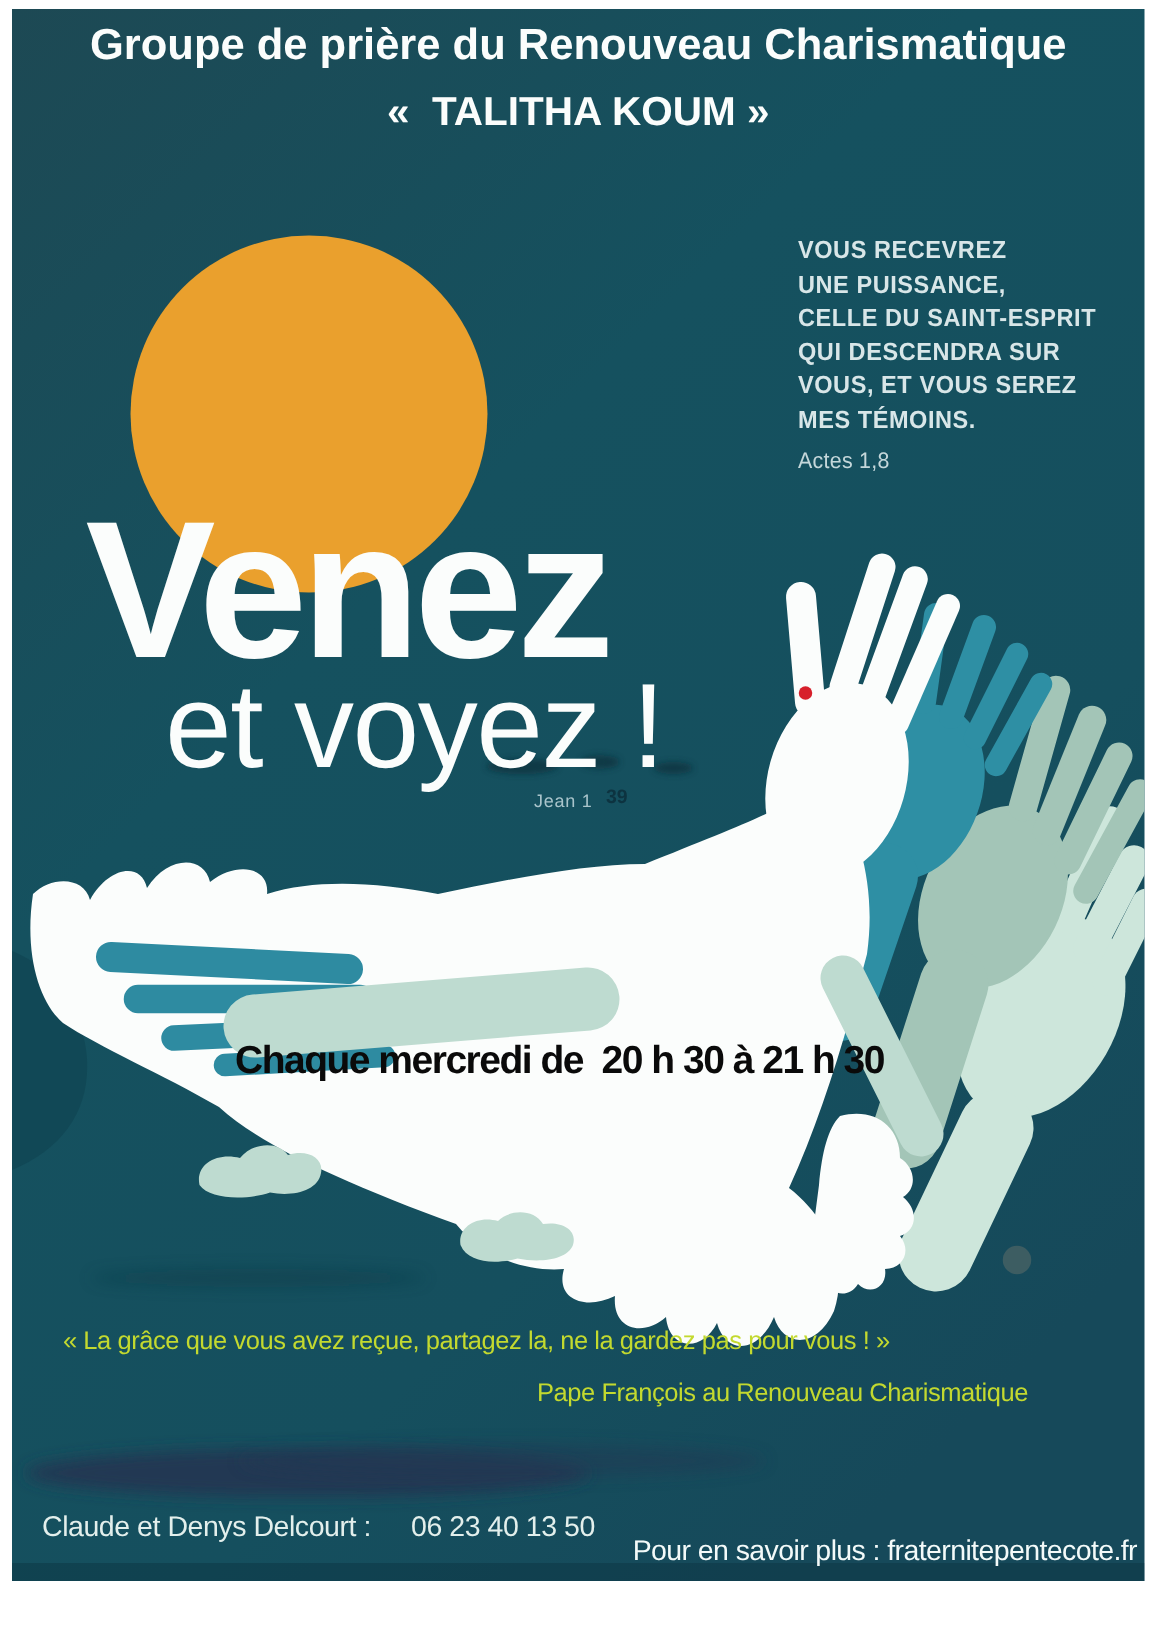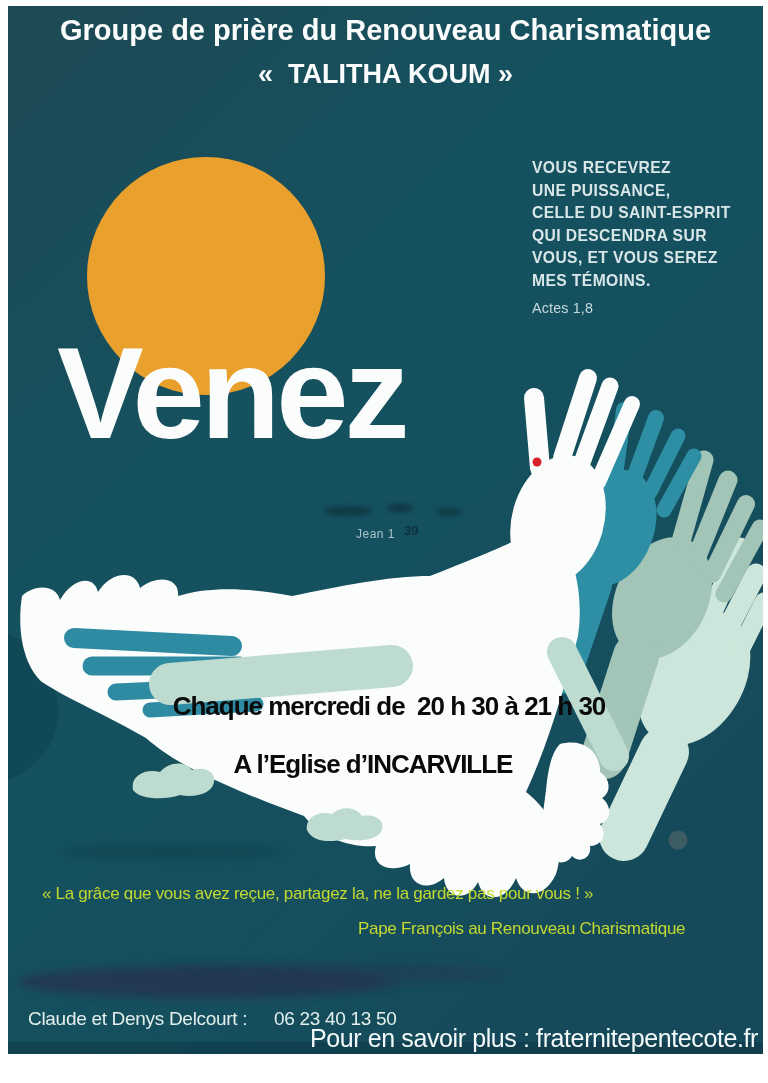--- a/index.html
+++ b/index.html
@@ -22,26 +22,26 @@
              transform:scaleX(.95);transform-origin:left top;}
   .scripture .ref{margin-top:5px;font-weight:400;font-size:15px;opacity:.9;letter-spacing:.2px;}
   .venez{left:57px;top:328px;font-size:130px;font-weight:700;letter-spacing:-4px;
          color:var(--white-ink);line-height:1;}
   .etvoyez{left:110px;top:444px;font-size:80px;font-weight:300;letter-spacing:-1px;
            color:var(--white-ink);line-height:1;}
   .jean{left:356px;top:527px;font-size:12px;color:var(--muted-ink);letter-spacing:.5px;}
   .verse39{left:404px;top:523px;font-size:13px;font-weight:700;color:var(--verse-dark);text-align:center;}
   .sched{left:8px;width:730px;text-align:center;color:var(--black-ink);font-weight:700;
          font-size:26px;letter-spacing:-1px;line-height:1.1;}
-  .sched1{top:692px;margin-left:16px;} .sched2{top:750px;}
+  .sched1{top:692px;} .sched2{top:750px;}
   .quote{color:var(--yellow);font-size:17px;font-weight:500;letter-spacing:-.3px;}
   .quote1{left:42px;top:884px;} .quote2{left:358px;top:919px;}
   .contact{top:1008px;font-size:19px;letter-spacing:-.3px;color:#e3efec;}
   .cname{left:28px;} .cphone{left:274px;}
-  .website{right:10px;top:1024px;font-size:25px;letter-spacing:-.4px;color:#f3faf9;}
+  .website{right:10px;top:1024px;font-size:19px;letter-spacing:-.4px;color:#f3faf9;}
   
   .f-poster{fill:url(#tealGrad);} .f-sun{fill:var(--orange);}
   .f-white{fill:var(--white-ink);} .s-white{stroke:var(--white-ink);}
   .f-mint{fill:var(--mint);} .s-mint{stroke:var(--mint);}
   .f-sage{fill:var(--sage);} .s-sage{stroke:var(--sage);}
   .f-thand{fill:var(--teal-hand);} .s-thand{stroke:var(--teal-hand);}
   .s-tfeather{stroke:var(--teal-feather);}
   .f-mintband{fill:var(--mint-band);} .s-mintband{stroke:var(--mint-band);}
   .cap{fill:none;stroke-linecap:round;}
   .f-shadow{fill:var(--shadow);} .f-navy{fill:var(--navy-blur);}
@@ -181,25 +181,25 @@
     <div>VOUS RECEVREZ</div>
     <div>UNE PUISSANCE,</div>
     <div>CELLE DU SAINT-ESPRIT</div>
     <div>QUI DESCENDRA SUR</div>
     <div>VOUS, ET VOUS SEREZ</div>
     <div>MES TÉMOINS.</div>
     <div class="ref">Actes 1,8</div>
   </div>
 
   <div class="txt venez">Venez</div>
+  <div class="txt etvoyez">et voyez !</div>
   <div class="txt jean">Jean 1</div>
   <div class="txt verse39">39</div>
 
   <div class="txt sched sched1">Chaque mercredi de &nbsp;20 h 30 à 21 h 30</div>
-  <div class="txt sched sched2">A l’Eglise d’INCARVILLE</div>
 
   <div class="txt quote quote1">« La grâce que vous avez reçue, partagez la, ne la gardez pas pour vous ! »</div>
   <div class="txt contact cname">Claude et Denys Delcourt :</div>
 
   <div class="txt quote quote2">Pape François au Renouveau Charismatique</div>
   <div class="txt contact cphone">06 23 40 13 50</div>
   <div class="txt website">Pour en savoir plus : fraternitepentecote.fr</div>
 
 </div>
 

